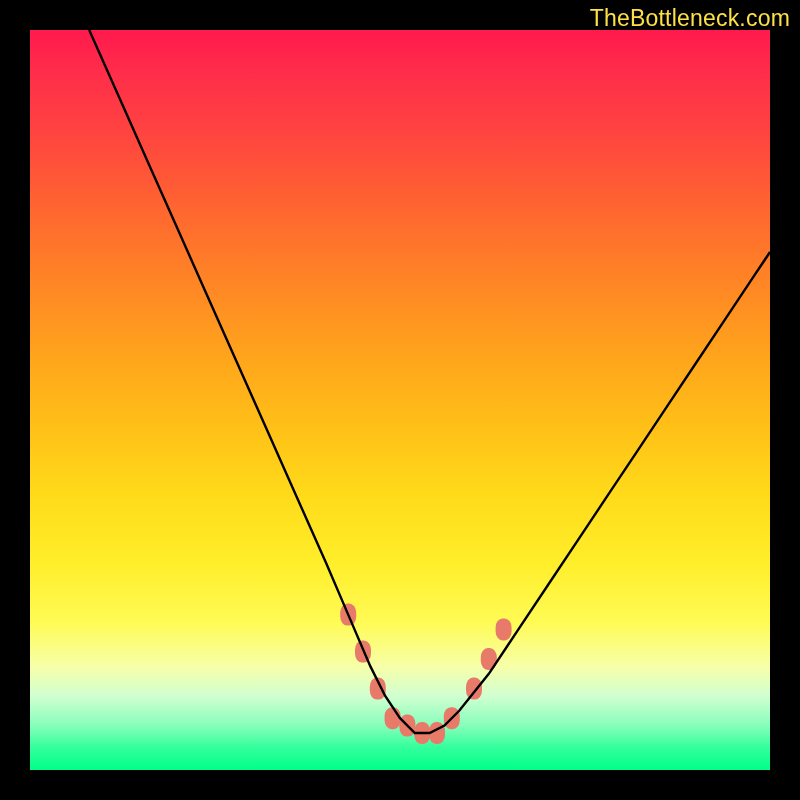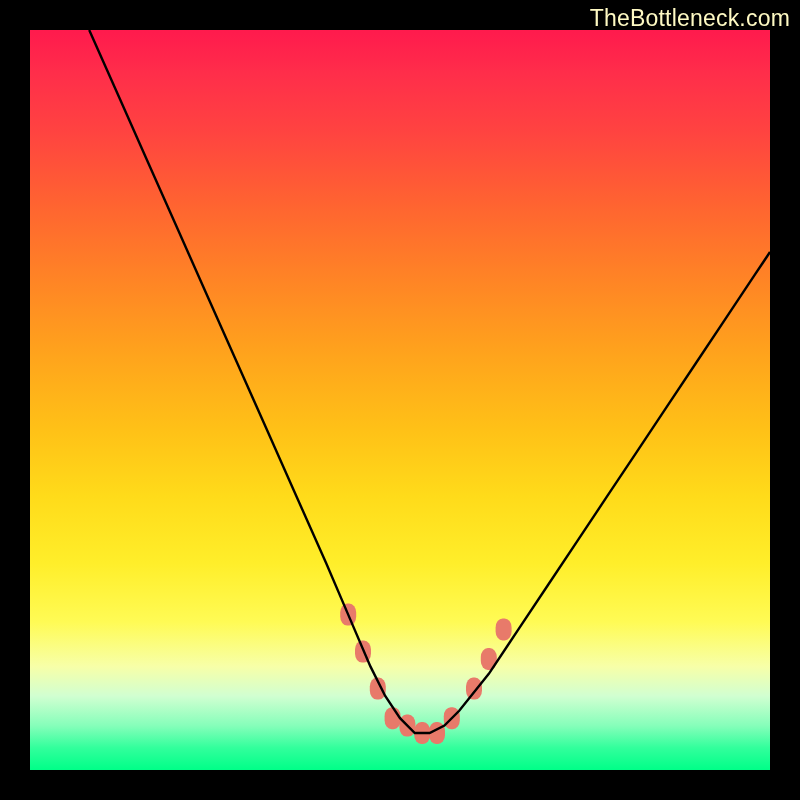--- a/index.html
+++ b/index.html
@@ -46,21 +46,21 @@
     position: absolute;
     left: 0;
     top: 0;
     width: 740px;
     height: 740px;
   }
   .watermark {
     position: absolute;
     top: 5px;
     right: 10px;
-    color: #fef9c3;
+    color: #fde047;
     font-size: 23px;
     font-weight: 500;
     letter-spacing: 0.2px;
     font-family: Arial, sans-serif;
   }
 </style>
 </head>
 <body>
 
 <div class="frame">

